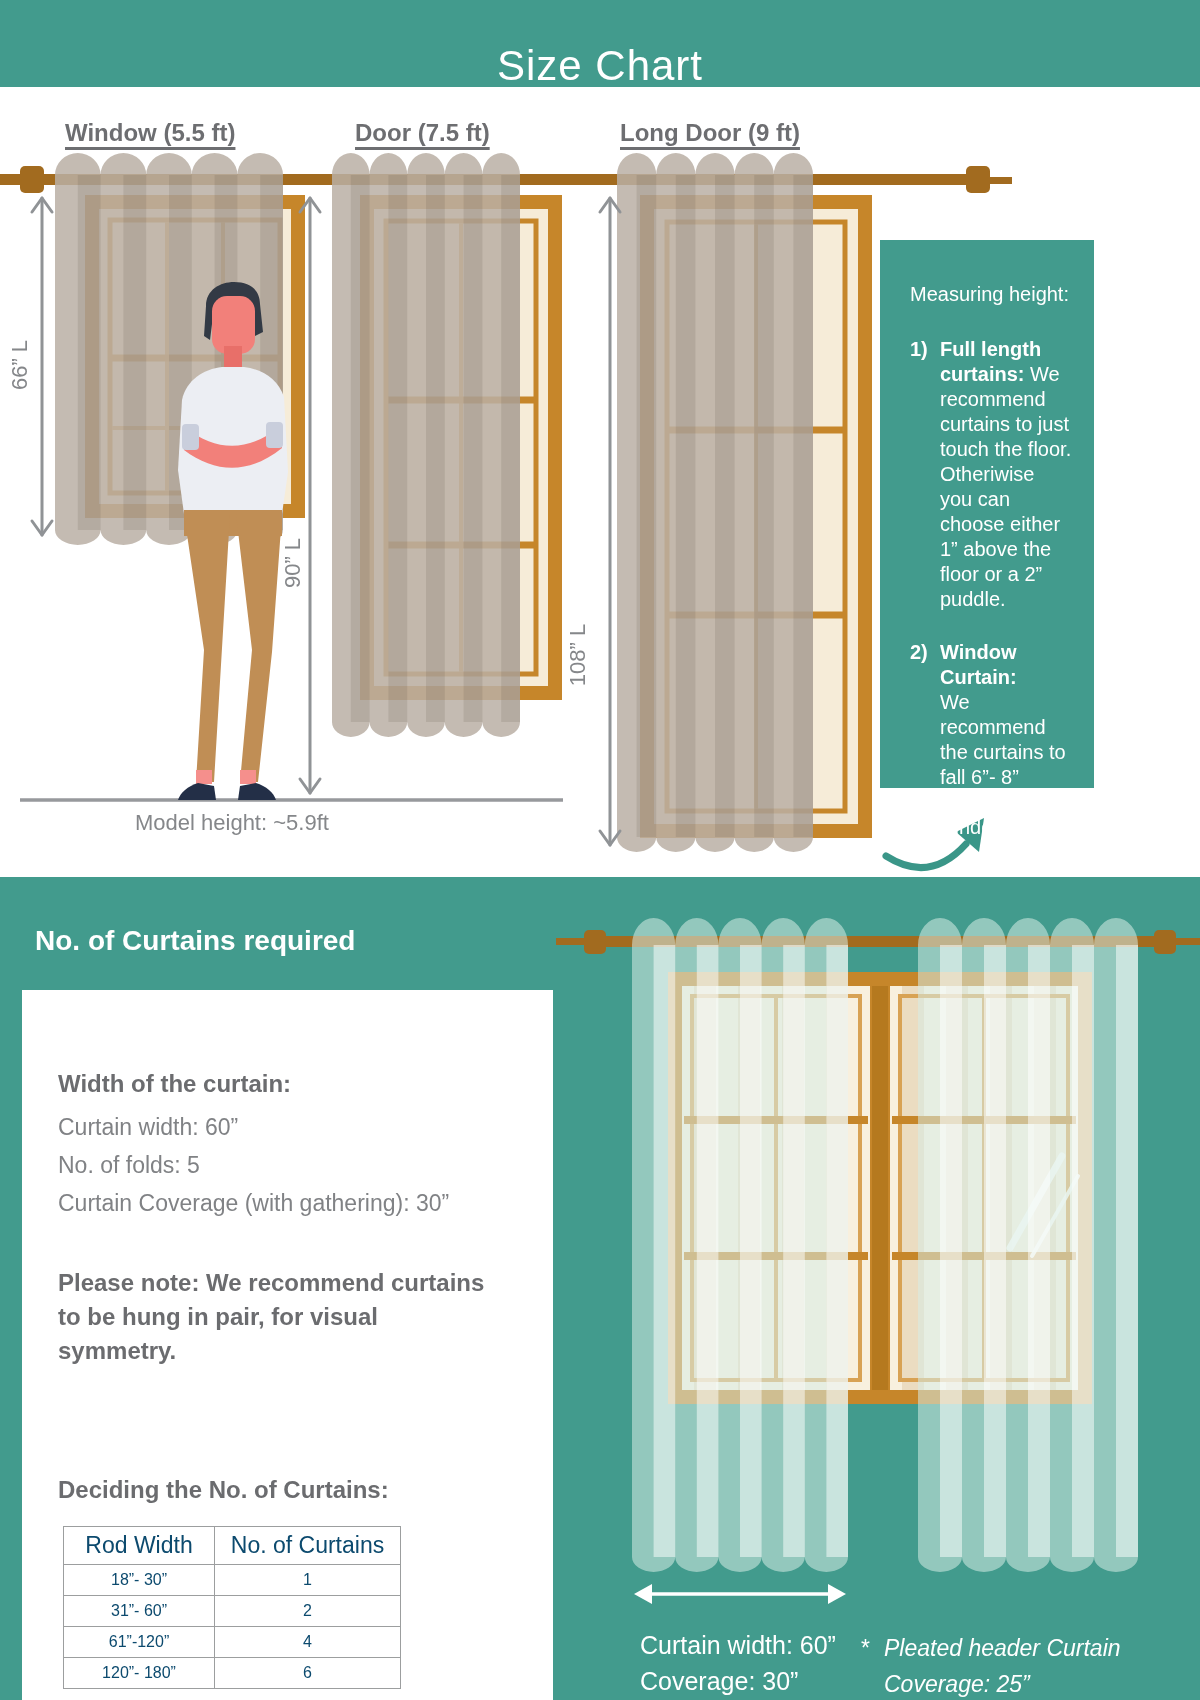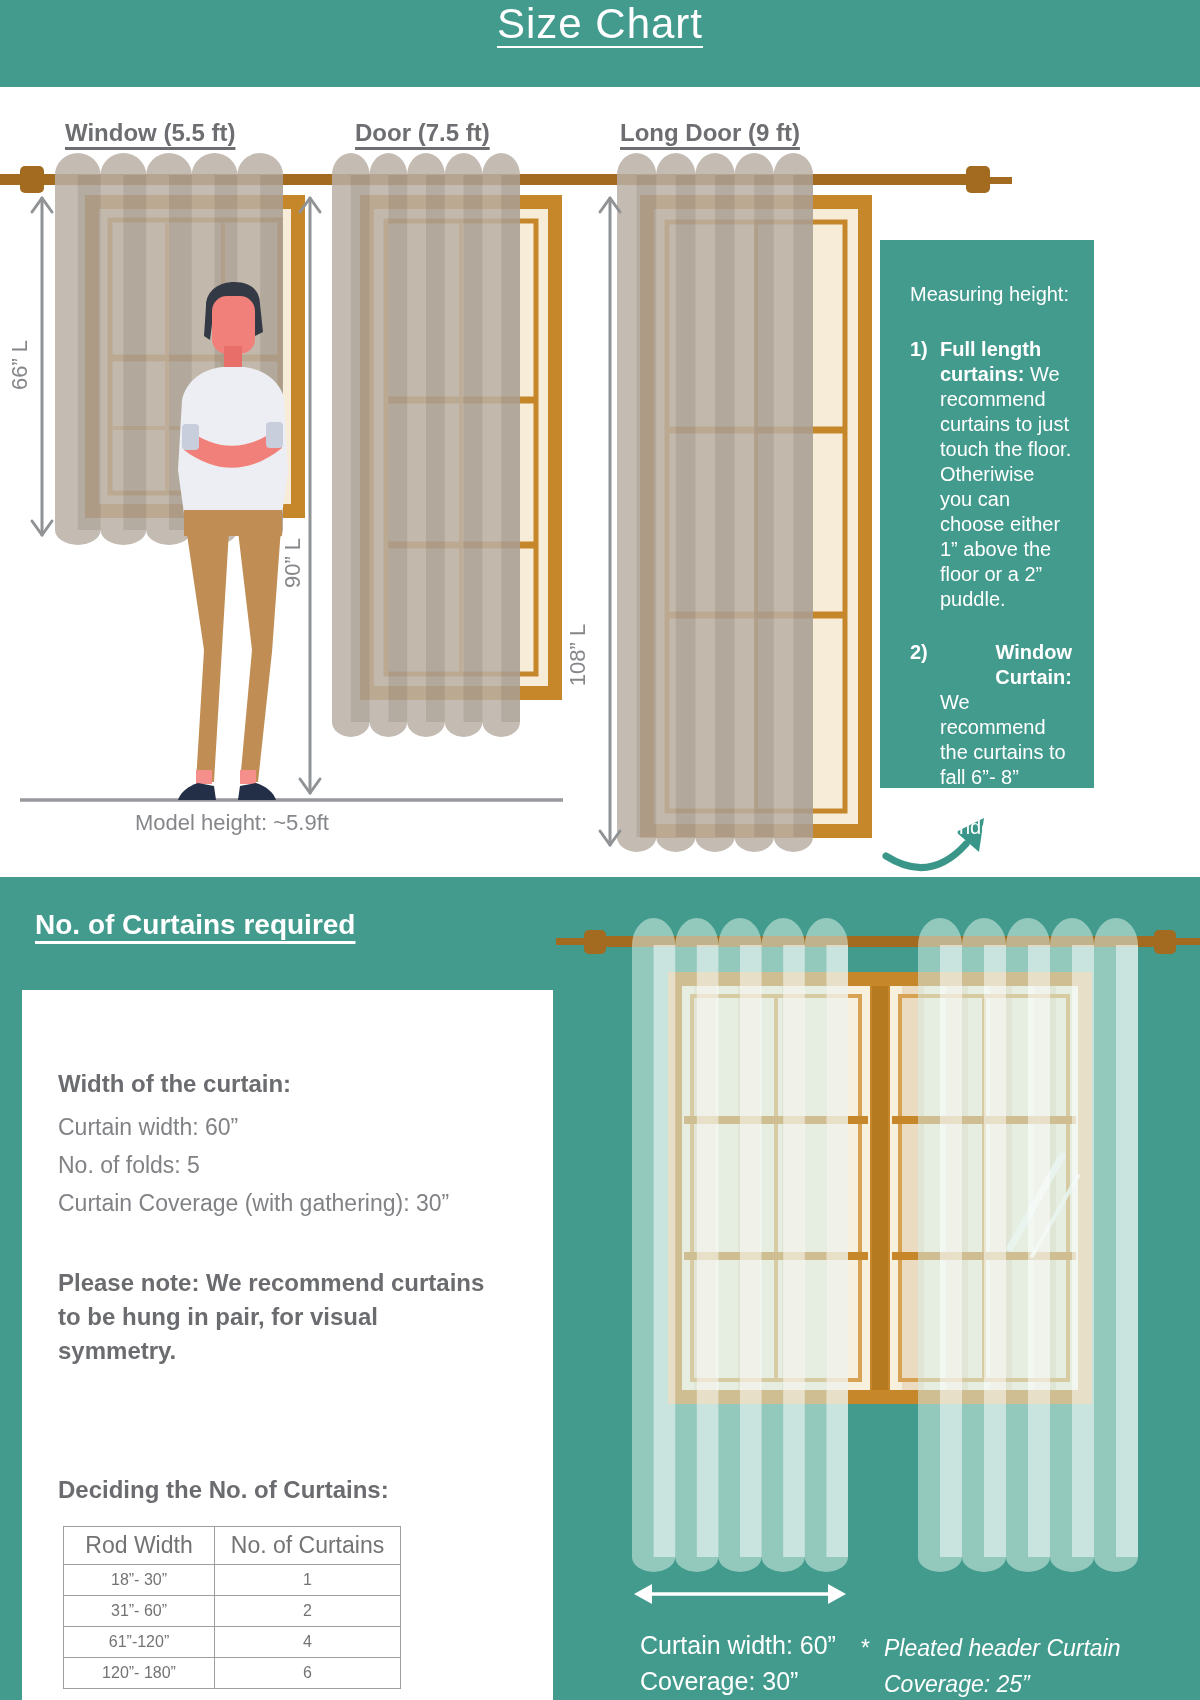--- a/index.html
+++ b/index.html
@@ -1,57 +1,57 @@
 <!DOCTYPE html>
 <html><head>
 <meta charset="utf-8">
 <style>
   * { margin:0; padding:0; box-sizing:border-box; }
   body { font-family:"Liberation Sans", sans-serif; background:#ffffff; }
   .page { position:relative; width:1200px; height:1700px; overflow:hidden; background:#ffffff; }
 
   
   .banner { position:absolute; left:0; top:0; width:1200px; height:90px;
-            background:#429b8d; display:flex; align-items:flex-start; justify-content:center; }
+            background:#429b8d; display:flex; align-items:flex-end; justify-content:center; }
   .banner h1 { color:#ffffff; font-size:42px; font-weight:400; letter-spacing:1px;
                text-decoration:underline; text-underline-offset:8px; text-decoration-thickness:2px; }
 
   
   .size-section { position:absolute; left:0; top:87px; width:1200px; height:790px; background:#ffffff; }
   .scene { position:absolute; left:0; top:0; width:100%; height:100%; }
 
   .curtain-top-label { position:absolute; top:32px; font-size:24px; font-weight:bold; color:#6d6e71;
       white-space:nowrap; text-decoration:underline; text-underline-offset:6px; text-decoration-thickness:2.5px; }
   .len-label { position:absolute; width:90px; height:26px; font-size:22px; color:#85878a;
       text-align:center; white-space:nowrap; transform:rotate(-90deg); }
   .model-height { position:absolute; left:135px; top:723px; font-size:22px; color:#85878a; }
 
   .info-box { position:absolute; left:880px; top:153px; width:214px; height:548px;
       background:#429b8d; color:#ffffff; padding:42px 22px 20px 30px; font-size:20px; line-height:25px; }
   .info-box .ib-title { margin-bottom:30px; }
   .mi { display:flex; margin-bottom:28px; }
   .mi-num { width:30px; font-weight:bold; flex:none; }
   .mi-body { flex:1; }
-  .b { font-weight:bold;text-align:right; }
+  .b { font-weight:bold; }
   .blk { display:block; }
 
   
   .count-section { position:absolute; left:0; top:877px; width:1200px; height:823px; background:#429b8d; }
-  .count-heading { position:absolute; left:35px; top:32px; color:#ffffff; font-size:28px; font-weight:bold;
-      white-space:nowrap; text-decoration:underline; text-underline-offset:7px; text-decoration-thickness:2.5px; }
+  .count-heading { position:absolute; left:35px; top:48px; color:#ffffff; font-size:28px; font-weight:bold;
+      white-space:nowrap; text-underline-offset:7px; text-decoration-thickness:2.5px; }
   .card { position:absolute; left:22px; top:113px; width:531px; height:710px; background:#ffffff;
       padding:80px 30px 0 36px; color:#808285; }
   .card h3 { font-size:24px; color:#6b6c6f; font-weight:bold; }
   .w-lines { margin-top:10px; }
   .w-lines p { font-size:23px; line-height:38px; }
   .note { margin-top:44px; font-size:24px; line-height:34px; font-weight:bold; color:#6b6c6f; width:440px; }
   .tbl-title { margin-top:108px; }
   table.curtain-table { margin-top:22px; margin-left:5px; border-collapse:collapse; }
   table.curtain-table th, table.curtain-table td {
-      border:1.5px solid #9c9e9f; text-align:center; color:#737373; font-weight:400; }
+      border:1.5px solid #9c9e9f; text-align:center; color:#0c4a6e; font-weight:400; }
   table.curtain-table th { width:151px; height:38px; font-size:23px; }
   table.curtain-table th + th { width:186px; }
   table.curtain-table td { height:31px; font-size:16px; }
 
   .cw-label { position:absolute; left:640px; top:750px; color:#ffffff; font-size:25px; line-height:36px; }
   .pleat-note { position:absolute; left:860px; top:753px; color:#ffffff; font-size:23px;
       line-height:36px; font-style:italic; display:flex; }
   .pleat-star { width:24px; flex:none; }
 </style>
 </head>

